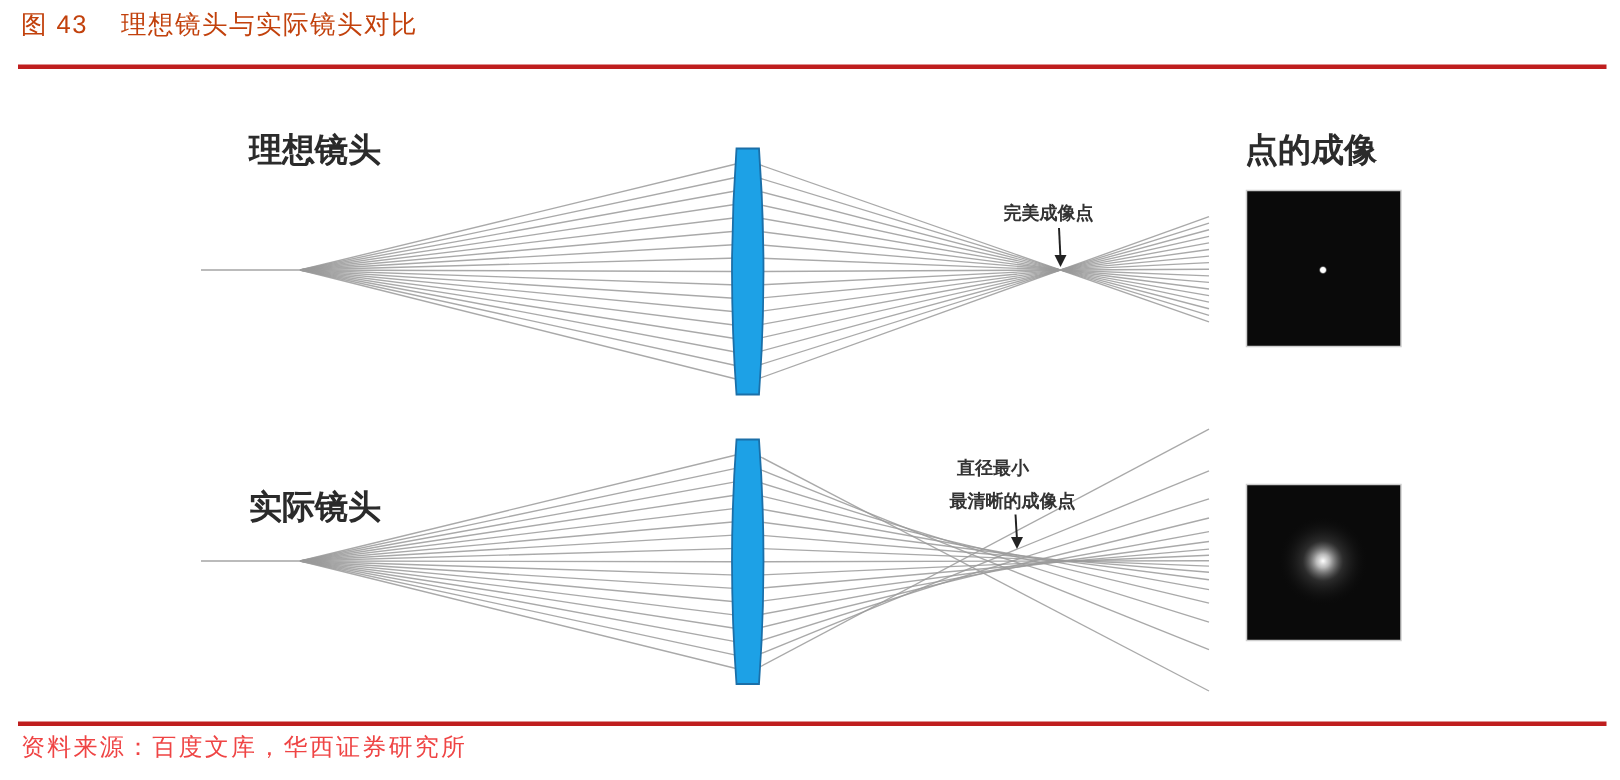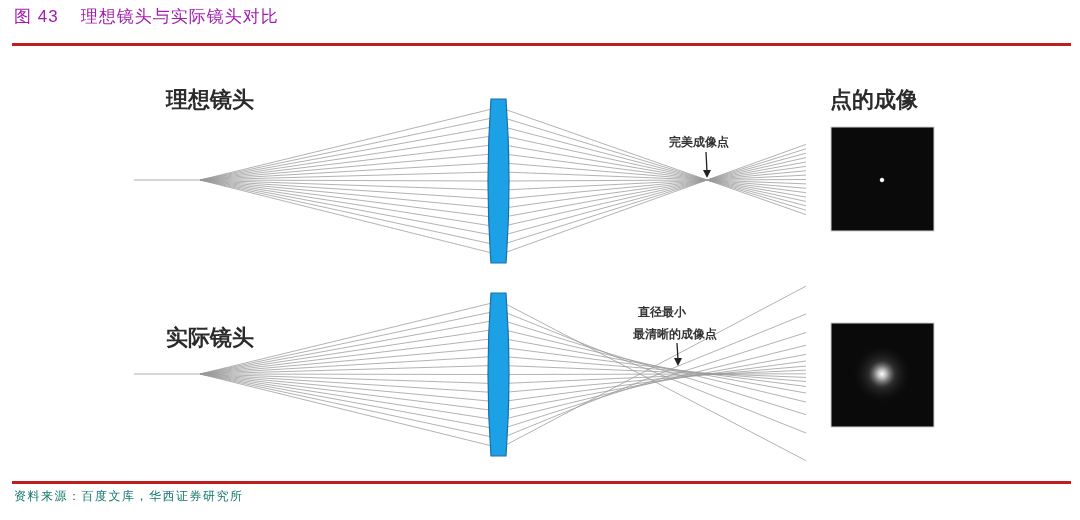--- a/index.html
+++ b/index.html
@@ -1,23 +1,23 @@
 <!DOCTYPE html>
 <html><head>
 <meta charset="utf-8">
 <style>
   html, body { margin: 0; padding: 0; background: #ffffff; }
   body { width: 1080px; height: 520px; position: relative; overflow: hidden;
          font-family: "DejaVu Sans", "Liberation Sans", sans-serif; }
-  .fig-title { position: absolute; left: 14px; top: 5px; font-size: 17px; color: #a21caf;
+  .fig-title { position: absolute; left: 14px; top: 5px; font-size: 17px; color: #c2410c;
                font-family: "DejaVu Serif", "Liberation Serif", serif; letter-spacing: 1px; white-space: nowrap; }
   .fig-title .num { margin-right: 22px; font-family: "Liberation Sans", sans-serif; }
   .rule-top { position: absolute; left: 12px; top: 43px; width: 1059px; height: 3px; background: #bf1e1e; }
   .rule-bottom { position: absolute; left: 12px; top: 481px; width: 1059px; height: 3px; background: #bf1e1e; }
-  .source { position: absolute; left: 14px; top: 488px; font-size: 12px; color: #0f766e;
+  .source { position: absolute; left: 14px; top: 488px; font-size: 16px; color: #ef4444;
             font-family: "DejaVu Serif", "Liberation Serif", serif; letter-spacing: 1.5px; white-space: nowrap; }
   svg.diagram { position: absolute; left: 0; top: 0; }
   .lbl-big { font-size: 22px; font-weight: bold; fill: #2b2b2b; }
   .lbl-small { font-size: 12px; font-weight: bold; fill: #333333; }
 </style>
 </head>
 <body>
 
 <div class="fig-title">
   <span class="num">图 43</span><span>理想镜头与实际镜头对比</span>

